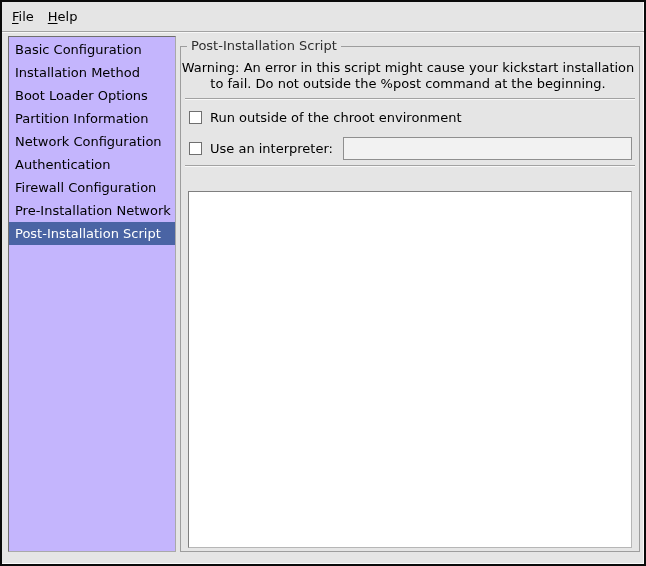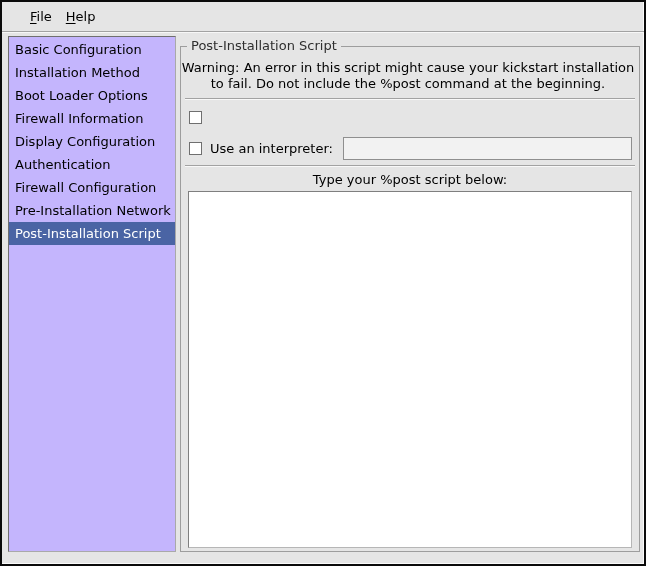--- a/index.html
+++ b/index.html
@@ -7,21 +7,21 @@
   .window{
     position:relative;width:646px;height:566px;
     border:2px solid #0a0a0a;background:#e5e5e5;
     font-family:"DejaVu Sans","Liberation Sans",sans-serif;
     font-size:13px;color:#000;overflow:hidden;
     box-shadow:inset -1px -1px 0 #fafafa;
   }
   
   .menubar{
     position:absolute;top:0;left:0;right:0;height:30px;
-    display:flex;align-items:center;padding-left:21px;
+    display:flex;align-items:center;padding-left:3px;
     border-bottom:1px solid #a2a2a2;box-shadow:0 1px 0 #f7f7f7;
   }
   .menu-item{padding:4px 7px;cursor:default;}
   .menu-item u{text-underline-offset:2px;}
   
   .listbox{
     position:absolute;left:6px;top:34px;width:168px;height:516px;
     background:#c4b5fd;overflow:hidden;padding-top:1px;
     border:1px solid;border-color:#6f6f6f #a9a9a9 #a9a9a9 #6f6f6f;
   }
@@ -82,48 +82,48 @@
 
   <div class="menubar">
     <div class="menu-item"><u>F</u>ile</div>
     <div class="menu-item"><u>H</u>elp</div>
   </div>
 
   <div class="listbox">
       <div class="list-item">Basic Configuration</div>
       <div class="list-item">Installation Method</div>
       <div class="list-item">Boot Loader Options</div>
-      <div class="list-item">Firewall Information</div>
-      <div class="list-item">Display Configuration</div>
+      <div class="list-item">Partition Information</div>
+      <div class="list-item">Network Configuration</div>
       <div class="list-item">Authentication</div>
       <div class="list-item">Firewall Configuration</div>
       <div class="list-item">Pre-Installation Network</div>
       <div class="list-item selected">Post-Installation Script</div>
     </div>
 
   <div class="groupbox">
     <span class="groupbox-label">Post-Installation Script</span>
 
     <div class="warning">
       <div>Warning: An error in this script might cause your kickstart installation</div>
-      <div>to fail. Do not include the %post command at the beginning.</div>
+      <div>to fail. Do not outside the %post command at the beginning.</div>
     </div>
 
     <div class="hsep sep-1"></div>
 
     <div class="check-row row-chroot">
       <span class="checkbox"></span>
+      <span class="check-label">Run outside of the chroot environment</span>
     </div>
 
     <div class="check-row row-interpreter">
       <span class="checkbox"></span>
       <span class="check-label">Use an interpreter:</span>
       <input class="entry" type="text" value="" style="">
     </div>
 
     <div class="hsep sep-2"></div>
 
-    <div class="script-prompt">Type your %post script below:</div>
 
     <textarea class="script-area" spellcheck="false" style=""></textarea>
   </div>
 
 </div>
 
 </body></html>

